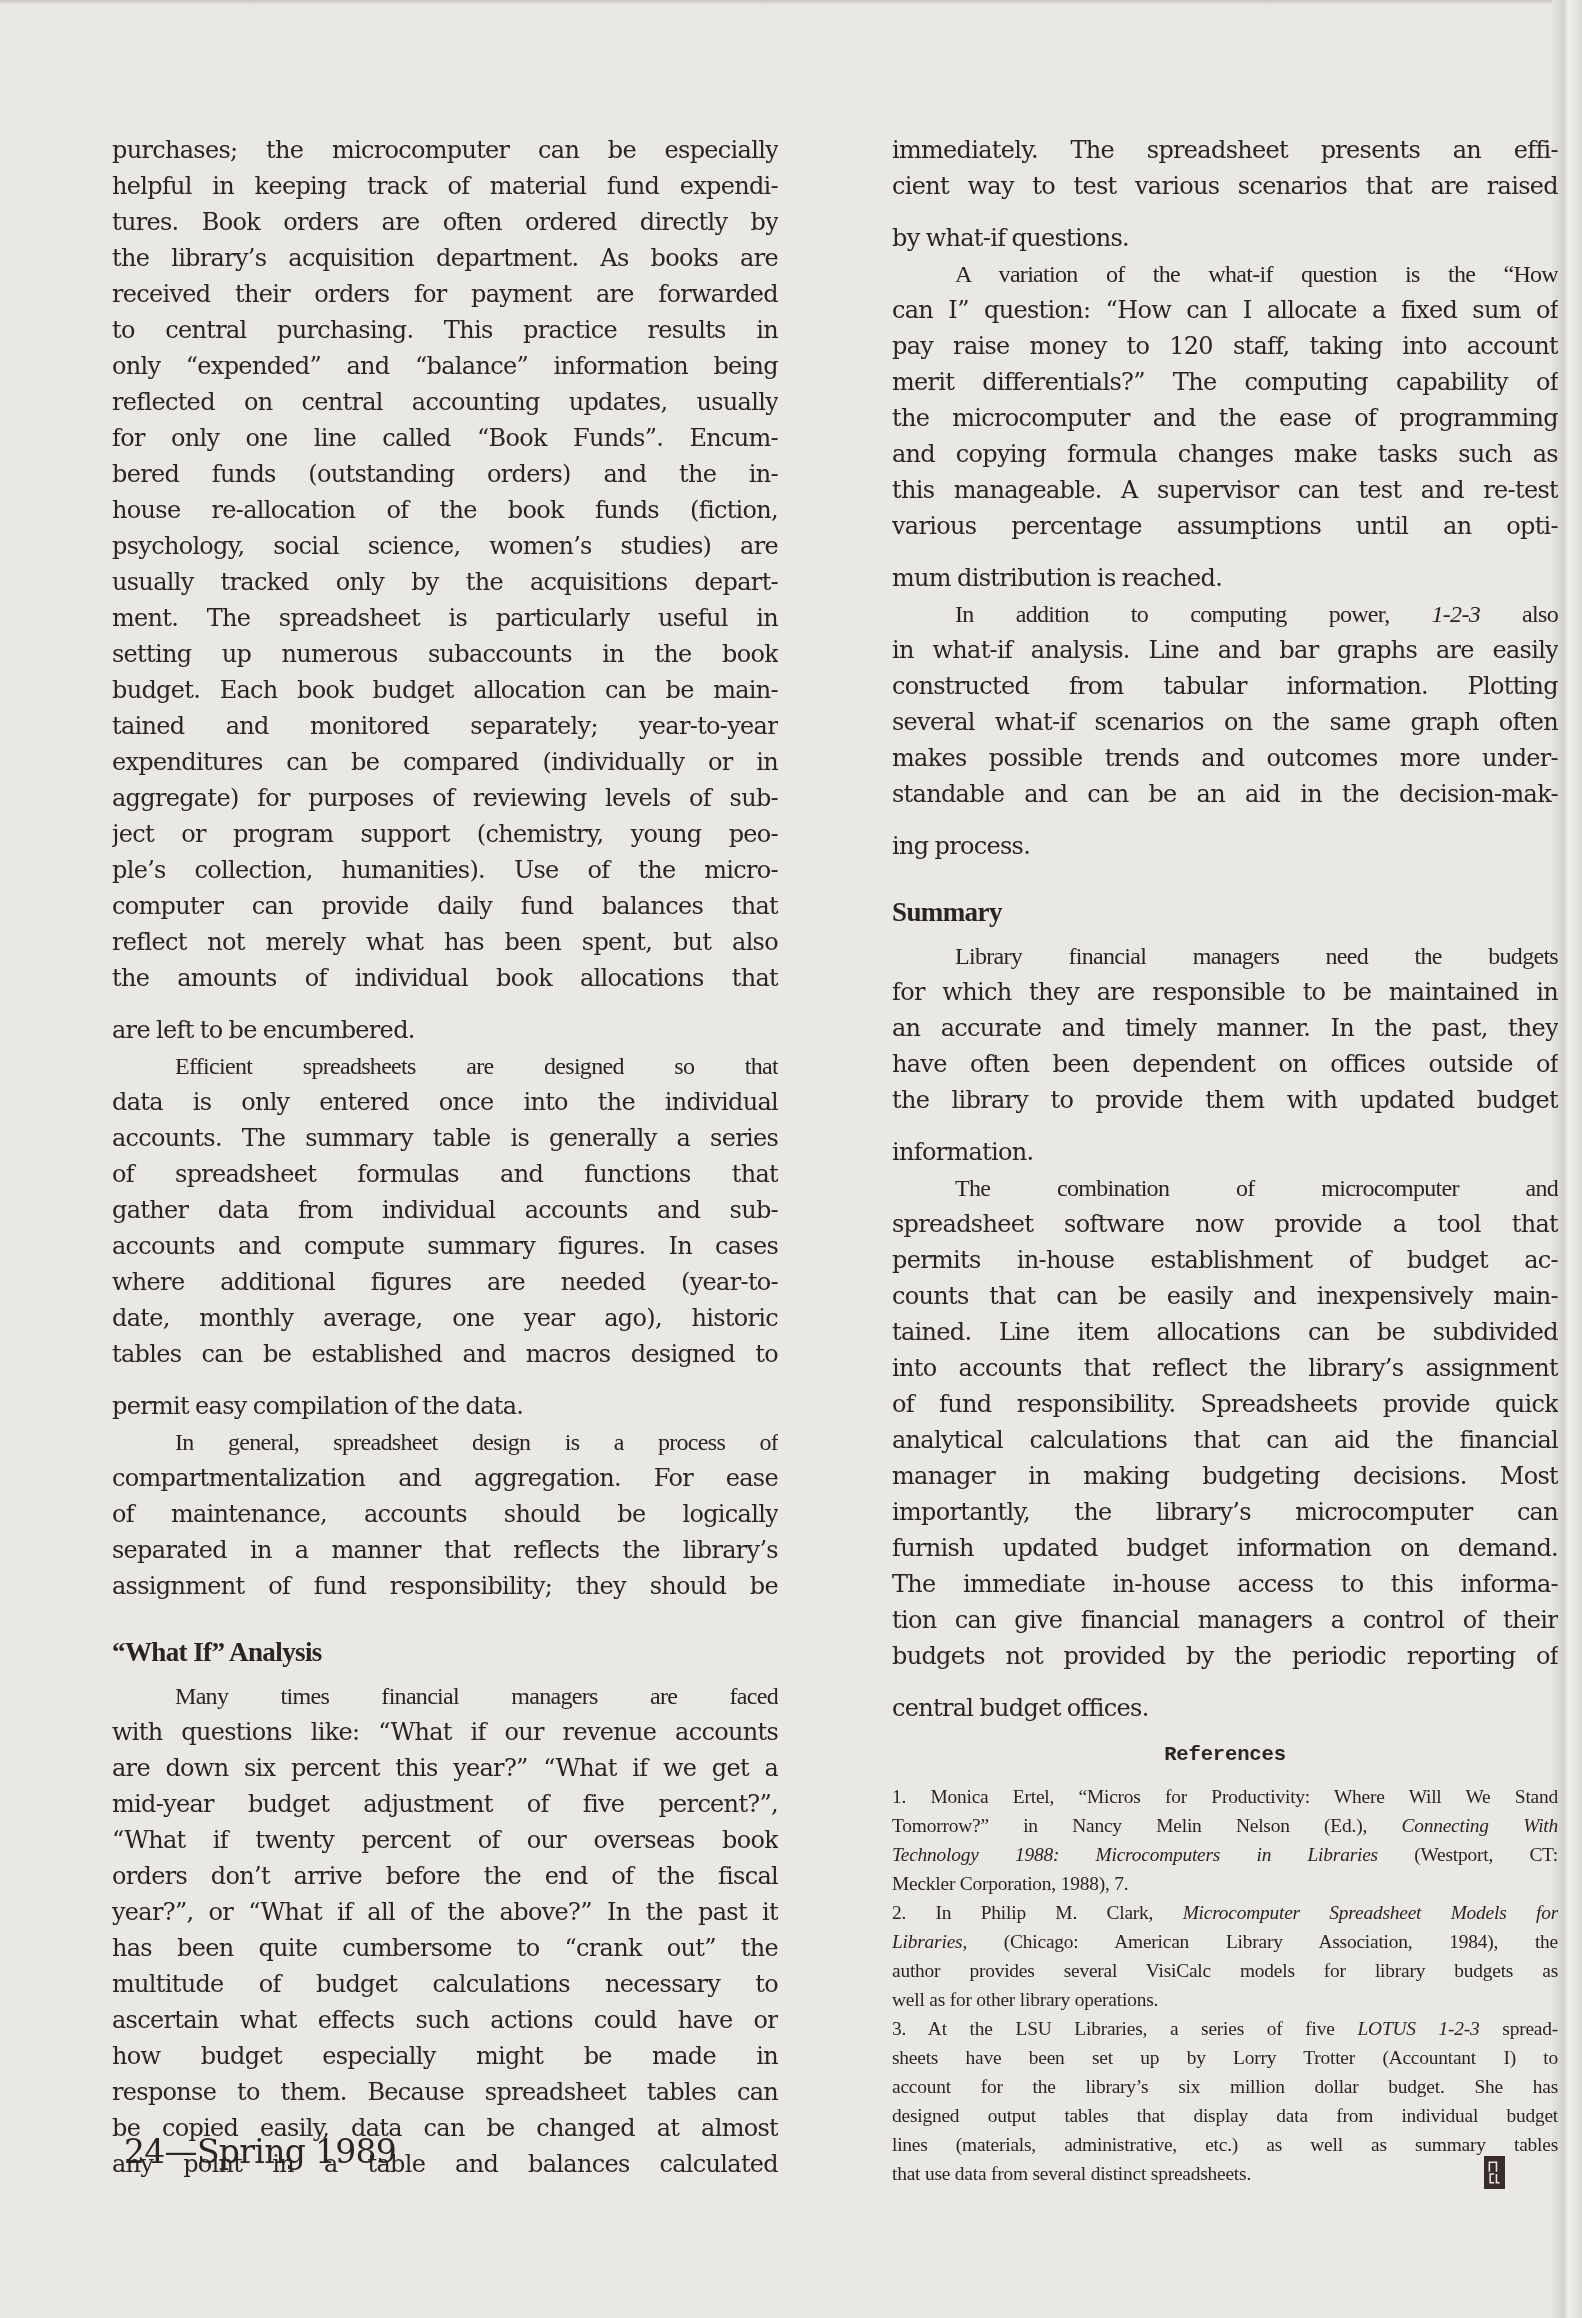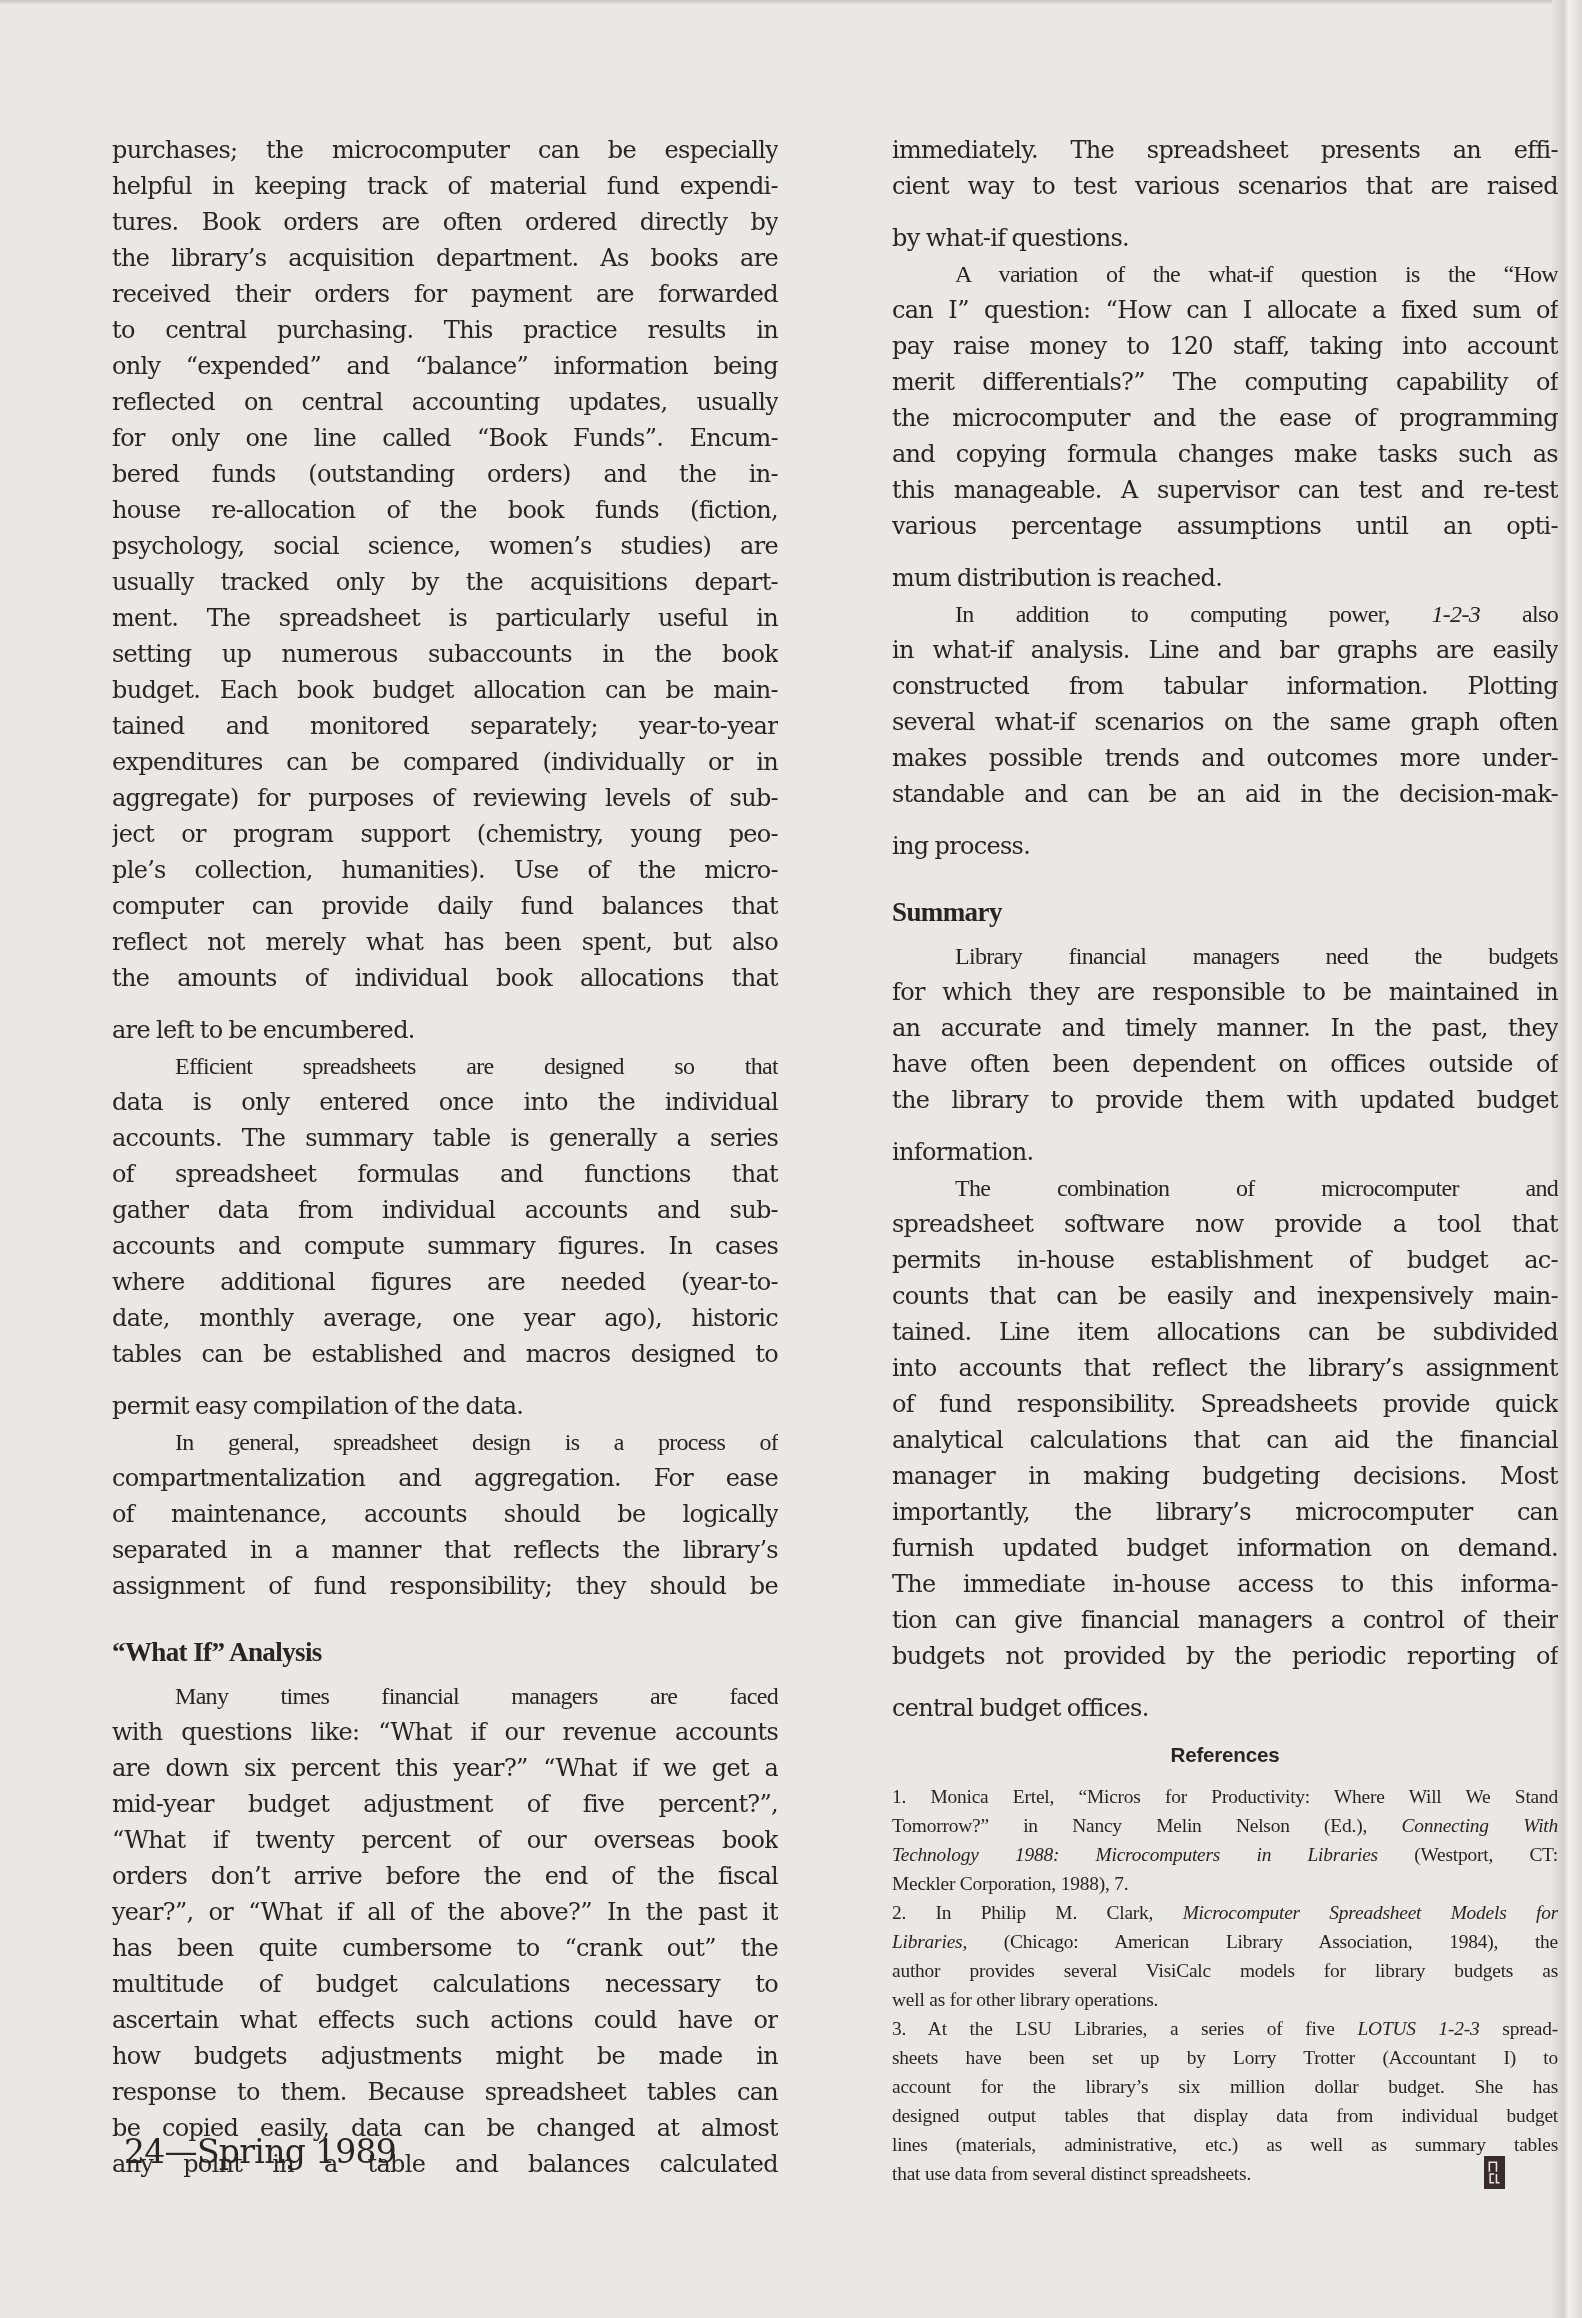--- a/index.html
+++ b/index.html
@@ -40,21 +40,21 @@
     display: block;
     font-family: "Liberation Serif", "DejaVu Serif", serif;
     font-weight: bold;
     font-size: 27px;
     letter-spacing: -0.6px;
     height: 36px; line-height: 36px;
   }
   .gap-h { height: 30px; }
   .refs-title {
     display: block; text-align: center;
-    font-family: Liberation Sans, sans-serif; font-weight: bold;
+    font-family: Liberation Mono, monospace; font-weight: bold;
     font-size: 20.6px; height: 35px; line-height: 35px; letter-spacing: -0.2px;
   }
   .ref-line {
     display: block;
     font-family: "Liberation Serif", serif;
     font-size: 19.4px;
     height: 29px; line-height: 29px;
     letter-spacing: -0.2px;
     text-align: justify; text-align-last: justify;
     white-space: nowrap; overflow: hidden;
@@ -132,21 +132,21 @@
       <span class="line indent">Many times financial managers are faced</span>
       <span class="line">with questions like: “What if our revenue accounts</span>
       <span class="line">are down six percent this year?” “What if we get a</span>
       <span class="line">mid-year budget adjustment of five percent?”,</span>
       <span class="line">“What if twenty percent of our overseas book</span>
       <span class="line">orders don’t arrive before the end of the fiscal</span>
       <span class="line">year?”, or “What if all of the above?” In the past it</span>
       <span class="line">has been quite cumbersome to “crank out” the</span>
       <span class="line">multitude of budget calculations necessary to</span>
       <span class="line">ascertain what effects such actions could have or</span>
-      <span class="line">how budgets adjustments might be made in</span>
+      <span class="line">how budget especially might be made in</span>
       <span class="line">response to them. Because spreadsheet tables can</span>
       <span class="line">be copied easily, data can be changed at almost</span>
       <span class="line">any point in a table and balances calculated</span>
     </div>
 </div>
 
 <div class="col col-right">
   <div id="r-p1">
       <span class="line">immediately. The spreadsheet presents an effi-</span>
       <span class="line">cient way to test various scenarios that are raised</span>

